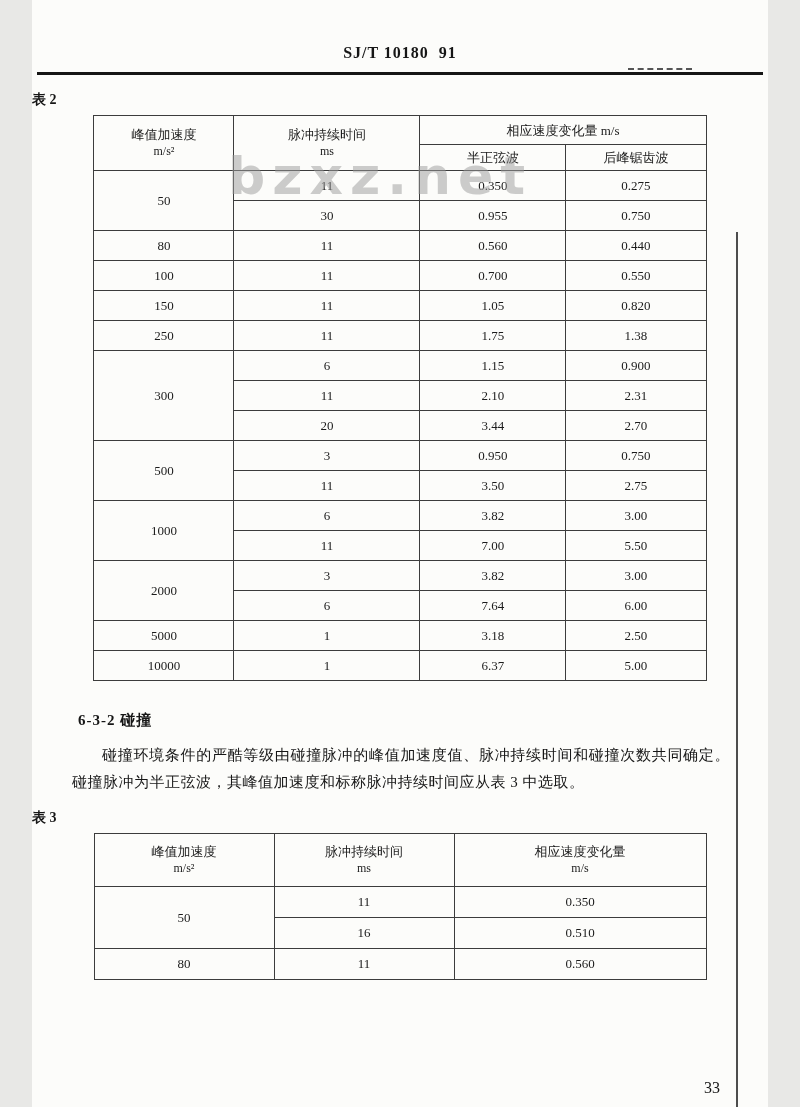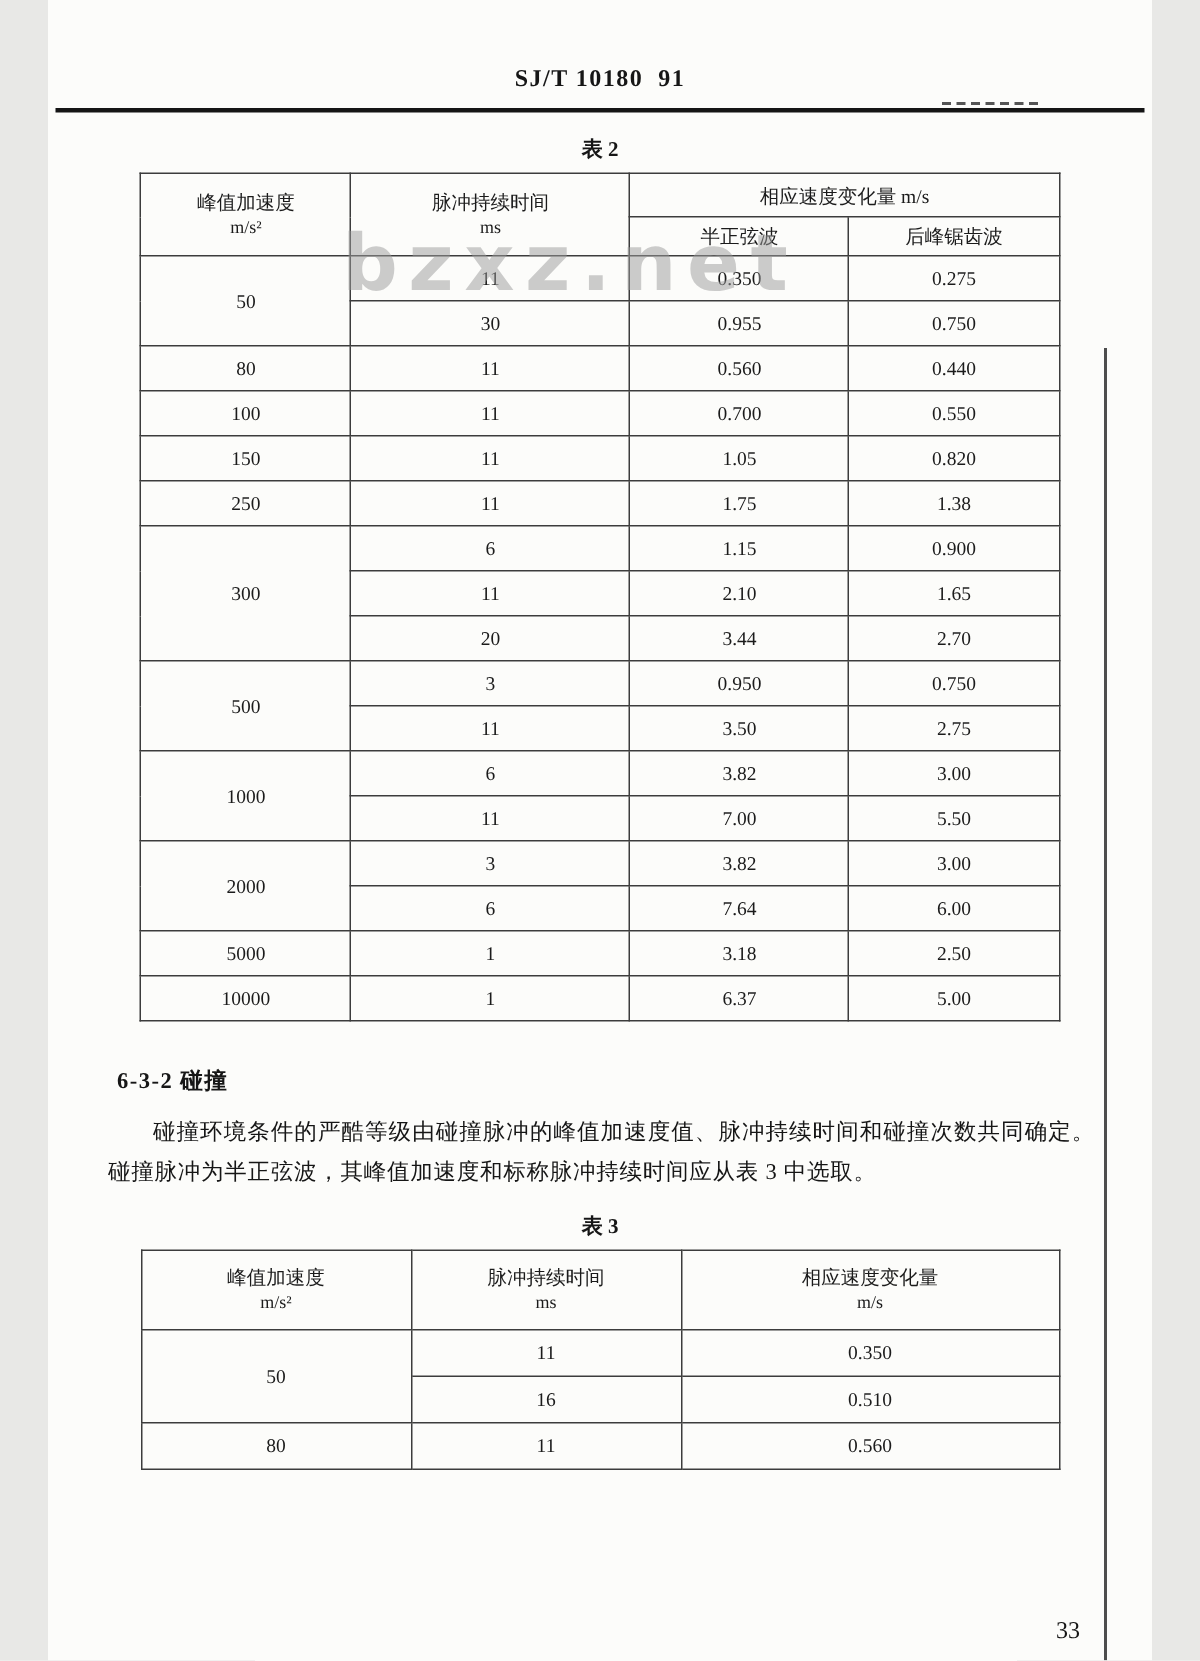--- a/index.html
+++ b/index.html
@@ -13,21 +13,21 @@
     letter-spacing:1px;white-space:pre;
   }
   .header-rule{width:726px;height:3px;background:#151515;margin:10px auto 0 auto;}
   .scan-dashes{position:absolute;left:596px;top:68px;width:64px;border-top:2px dashed #555;}
   .scan-line-right{position:absolute;right:30px;top:232px;width:2px;height:875px;background:#2e2e2e;opacity:.85;}
   .watermark{
     position:absolute;left:196px;top:146px;z-index:5;pointer-events:none;
     font-family:"DejaVu Sans","Liberation Sans",sans-serif;
     font-size:52px;font-weight:bold;color:#9c9c9c;opacity:.5;letter-spacing:7px;
   }
-  .table-caption{text-align:center;font-size:14px;font-weight:bold;margin:16px 0 6px 0;}
+  .table-caption{font-size:14px;font-weight:bold;margin:16px 0 6px 0;}
   table.data{border-collapse:collapse;margin:0 auto;table-layout:fixed;background:transparent;}
   table.data th,table.data td{
     border:1px solid #3c3c3c;text-align:center;vertical-align:middle;
     font-size:13px;font-weight:normal;padding:0;color:#1b1b1b;
   }
   table.data thead th{line-height:17px;}
   #table2{width:612px;}
   #table2 thead tr.top th{height:28px;}
   #table2 thead tr.sub th{height:25px;}
   #table2 tbody td{height:29px;}
@@ -118,21 +118,21 @@
         </tr>
         <tr>
           <td rowspan="3">300</td>
           <td>6</td>
           <td>1.15</td>
           <td>0.900</td>
         </tr>
         <tr>
           <td>11</td>
           <td>2.10</td>
-          <td>1.65</td>
+          <td>2.31</td>
         </tr>
         <tr>
           <td>20</td>
           <td>3.44</td>
           <td>2.70</td>
         </tr>
         <tr>
           <td rowspan="2">500</td>
           <td>3</td>
           <td>0.950</td>

